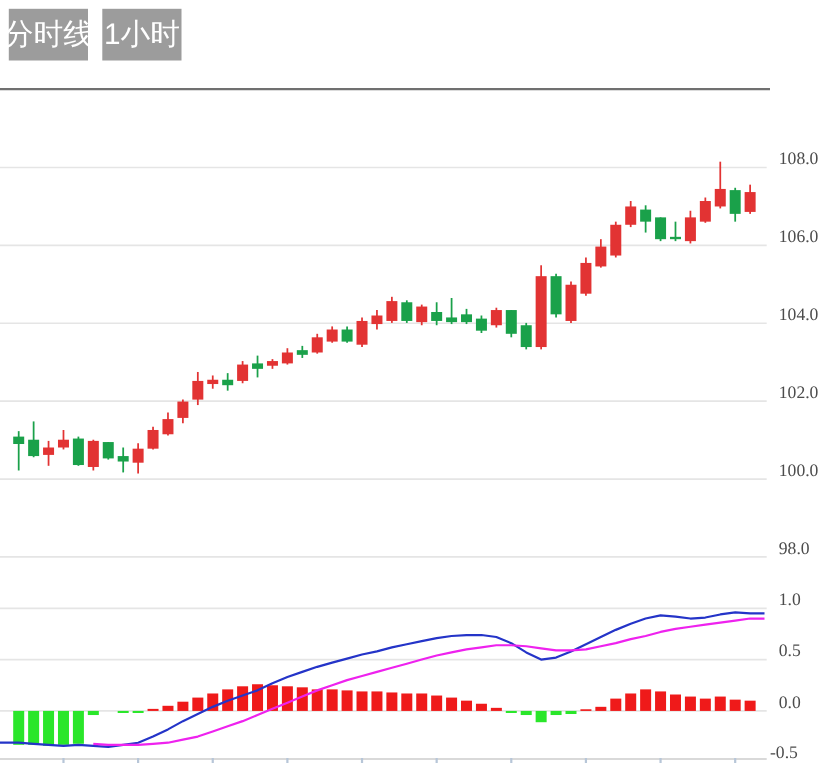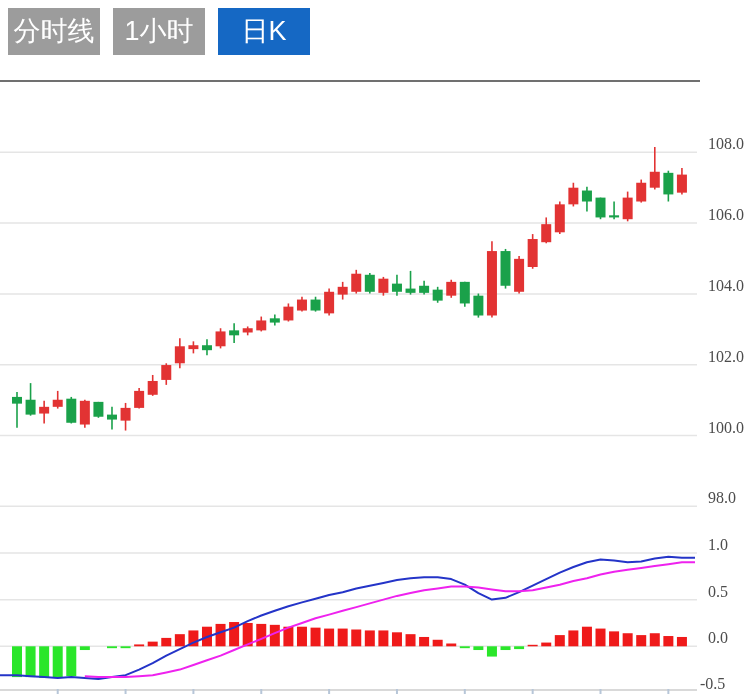--- a/index.html
+++ b/index.html
@@ -2,35 +2,34 @@
 <html><head>
 <meta charset="utf-8">
 <style>
   html,body{margin:0;padding:0}
   body{
     width:755px;height:694px;position:relative;overflow:hidden;background:#ffffff;
     font-family:"Liberation Sans","DejaVu Sans",sans-serif;
   }
   .tabbar{position:absolute;top:8px;left:8px;display:flex;gap:13px;z-index:2}
   .tab{
-    width:92px;height:47px;display:flex;align-items:center;justify-content:center;
+    width:72px;height:47px;display:flex;align-items:center;justify-content:center;
     font-size:27px;line-height:1;color:#ffffff;background:#9c9c9c;cursor:pointer;
     user-select:none;white-space:nowrap;
   }
   .tab.active{background:#1568c4}
   #chart{position:absolute;left:0;top:0;z-index:1}
   .axis-label{font-family:"Liberation Serif","DejaVu Serif",serif;font-size:16px}
 </style>
 </head>
 <body>
 
 <div class="tabbar">
   <div class="tab">分时线</div>
   <div class="tab">1小时</div>
-  <div class="tab active">日K</div>
 </div>
 
 <svg id="chart" width="755" height="694">
     <line x1="0" y1="152.3" x2="697" y2="152.3" stroke="#e5e5e5" stroke-width="1.5"></line>
     <text x="708" y="149.3" fill="#4c4c4c" class="axis-label">108.0</text>
     <line x1="0" y1="223.10000000000002" x2="697" y2="223.10000000000002" stroke="#e5e5e5" stroke-width="1.5"></line>
     <text x="708" y="220.10000000000002" fill="#4c4c4c" class="axis-label">106.0</text>
     <line x1="0" y1="293.9" x2="697" y2="293.9" stroke="#e5e5e5" stroke-width="1.5"></line>
     <text x="708" y="290.9" fill="#4c4c4c" class="axis-label">104.0</text>
     <line x1="0" y1="364.7" x2="697" y2="364.7" stroke="#e5e5e5" stroke-width="1.5"></line>

